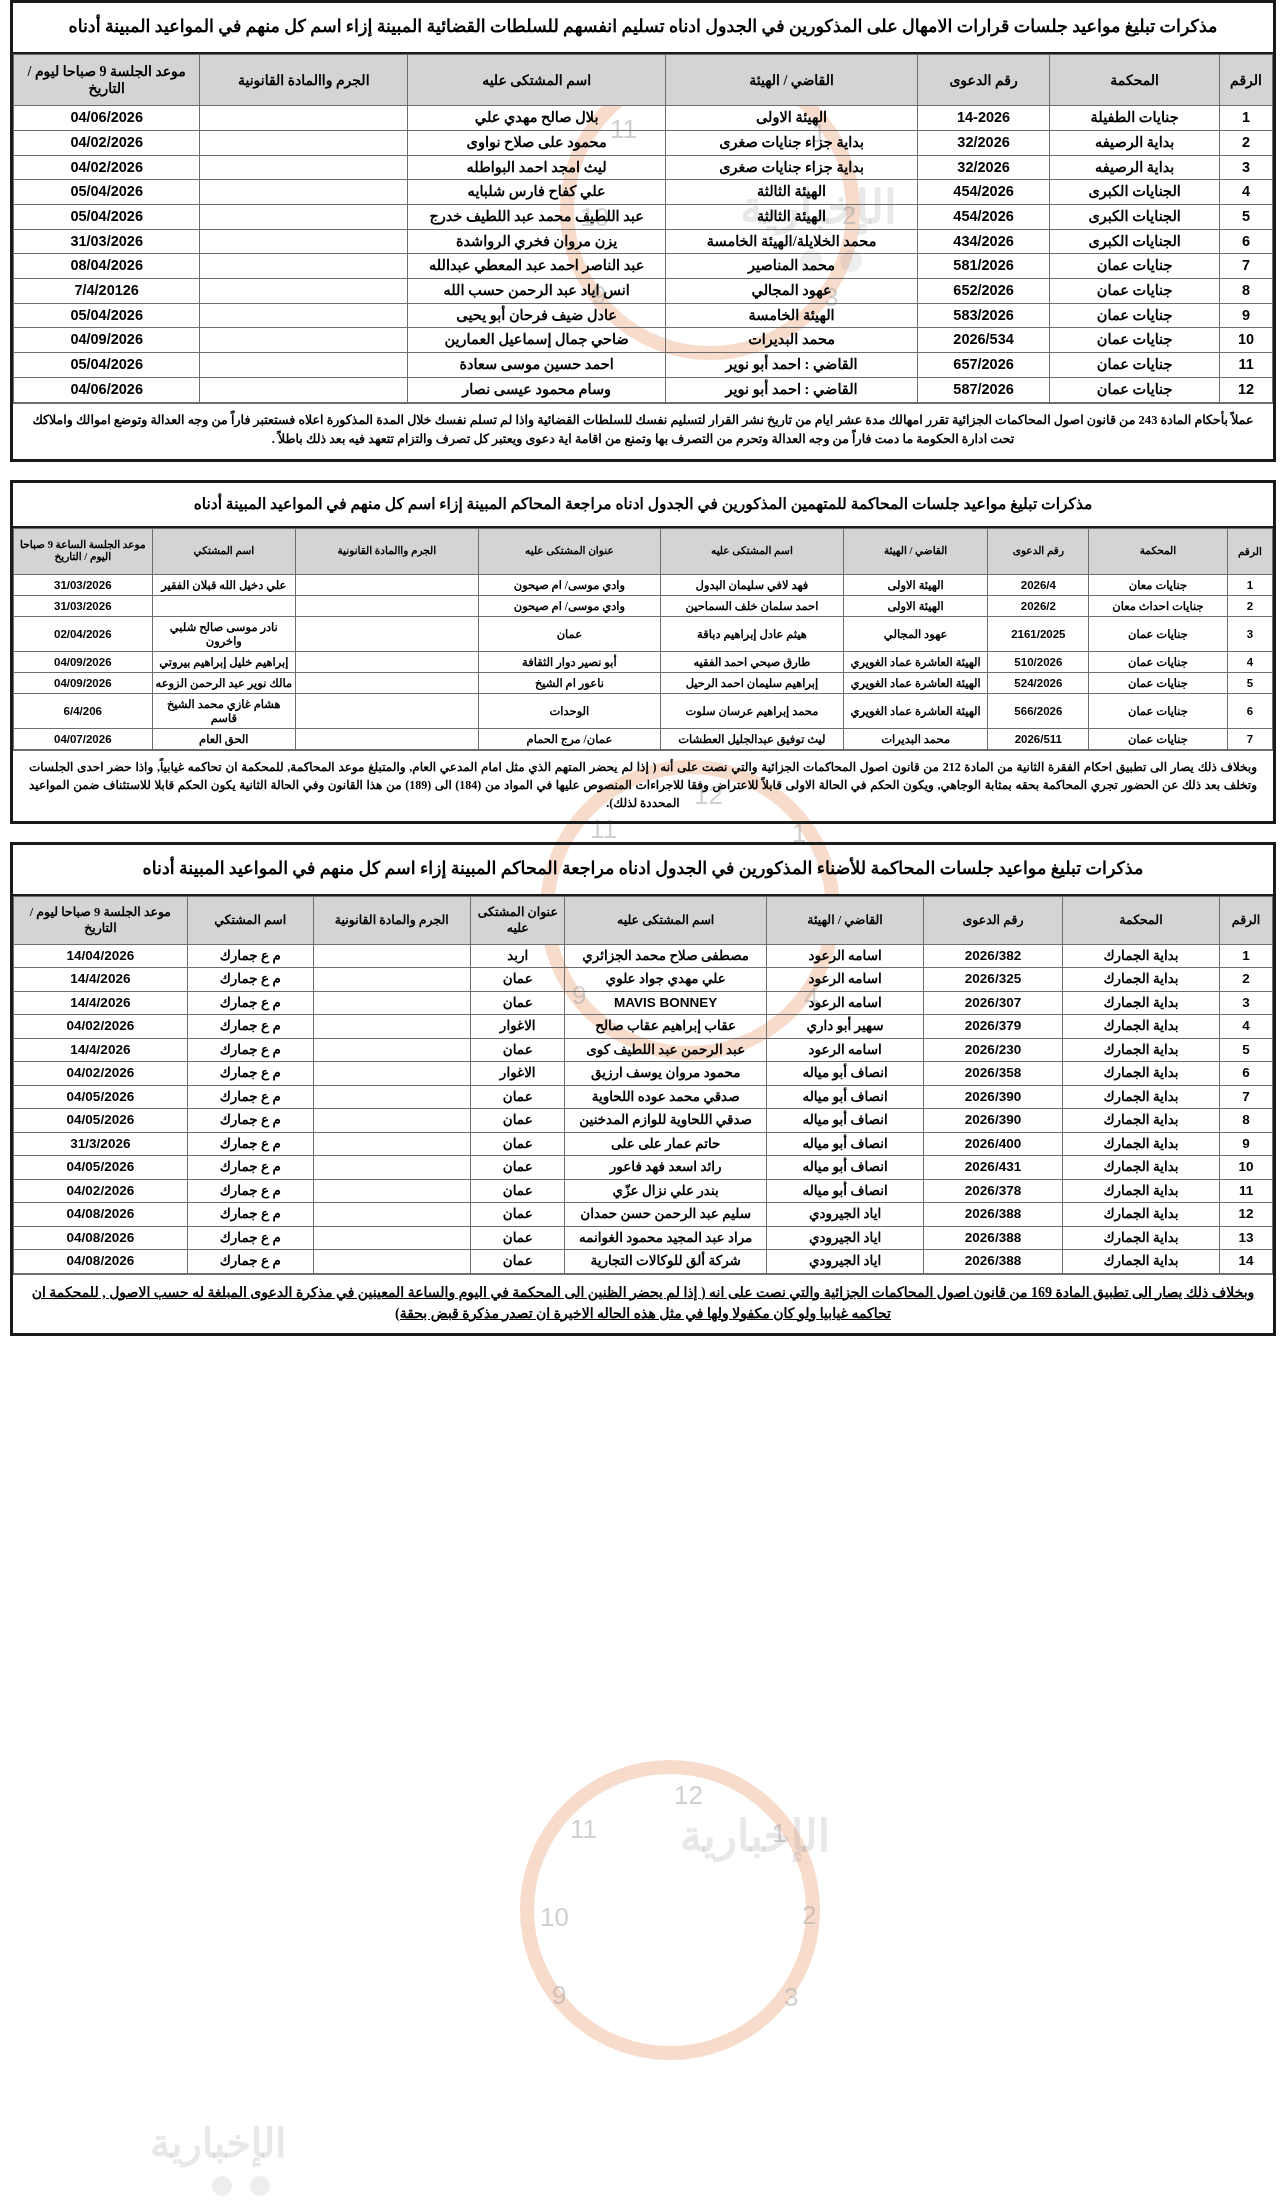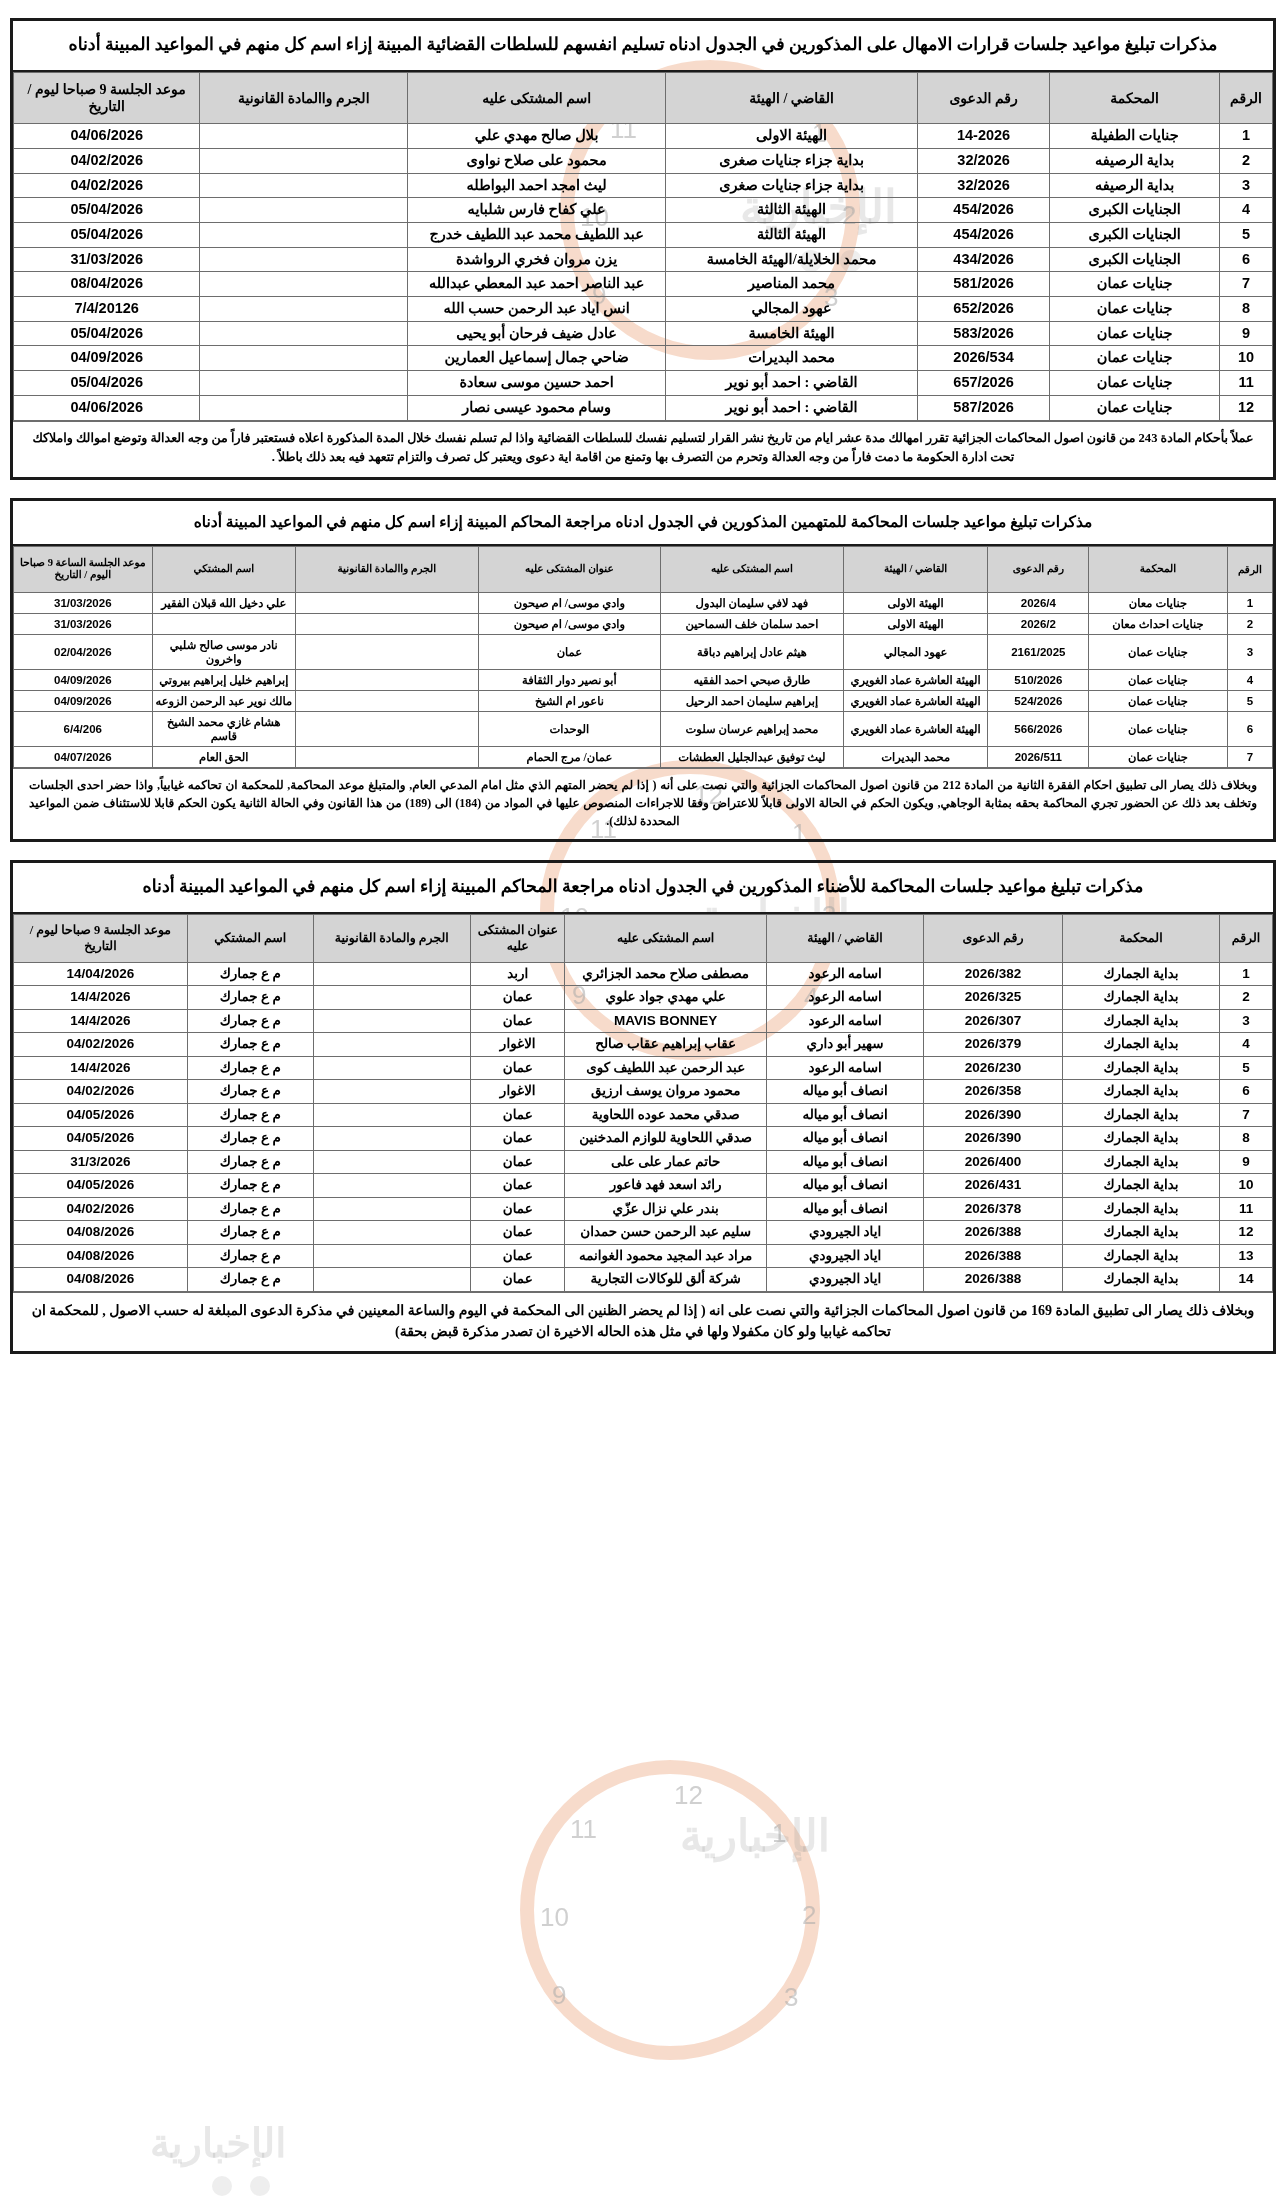--- a/index.html
+++ b/index.html
@@ -32,21 +32,21 @@
     font-family: "Liberation Sans", sans-serif;
     font-weight: bold;
     color: rgba(150,150,150,.22);
     letter-spacing: 2px;
   }
   .wm-blob {
     background: rgba(150,150,150,.16);
     border-radius: 10px;
   }
 
-  .page { position: relative; z-index: 2; padding: 18px 10px 0 10px; }
+  .page { position: relative; z-index: 2; padding: 0 10px 0 10px; }
 
   .section { margin-bottom: 18px; position: relative; }
   .section-frame {
     border: 3px solid #1a1a1a;
     background: transparent;
   }
 
   .sec-title {
     border-bottom: 2px solid #1a1a1a;
     padding: 10px 14px 12px 14px;
@@ -90,21 +90,21 @@
 
   .footnote {
     border-top: 1px solid #6d6d6d;
     padding: 7px 16px 9px 16px;
     font-size: 12.6px;
     font-weight: bold;
     line-height: 1.55;
     text-align: center;
   }
   .footnote.f2 { font-size: 12px; line-height: 1.5; text-align: justify; text-align-last: center; }
-  .footnote.f3 { font-size: 14px; line-height: 1.5; }
+  .footnote.f3 { font-size: 14px; line-height: 1.5; text-decoration: underline; }
 </style>
 </head>
 <body>
 
 <div class="wm wm-clock" style="left:560px; top:60px;">
   <span style="left:140px; top:6px;">12</span>
   <span style="left:36px; top:40px;">11</span>
   <span style="left:238px; top:44px;">1</span>
   <span style="left:268px; top:126px;">2</span>
   <span style="left:6px; top:128px;">10</span>

